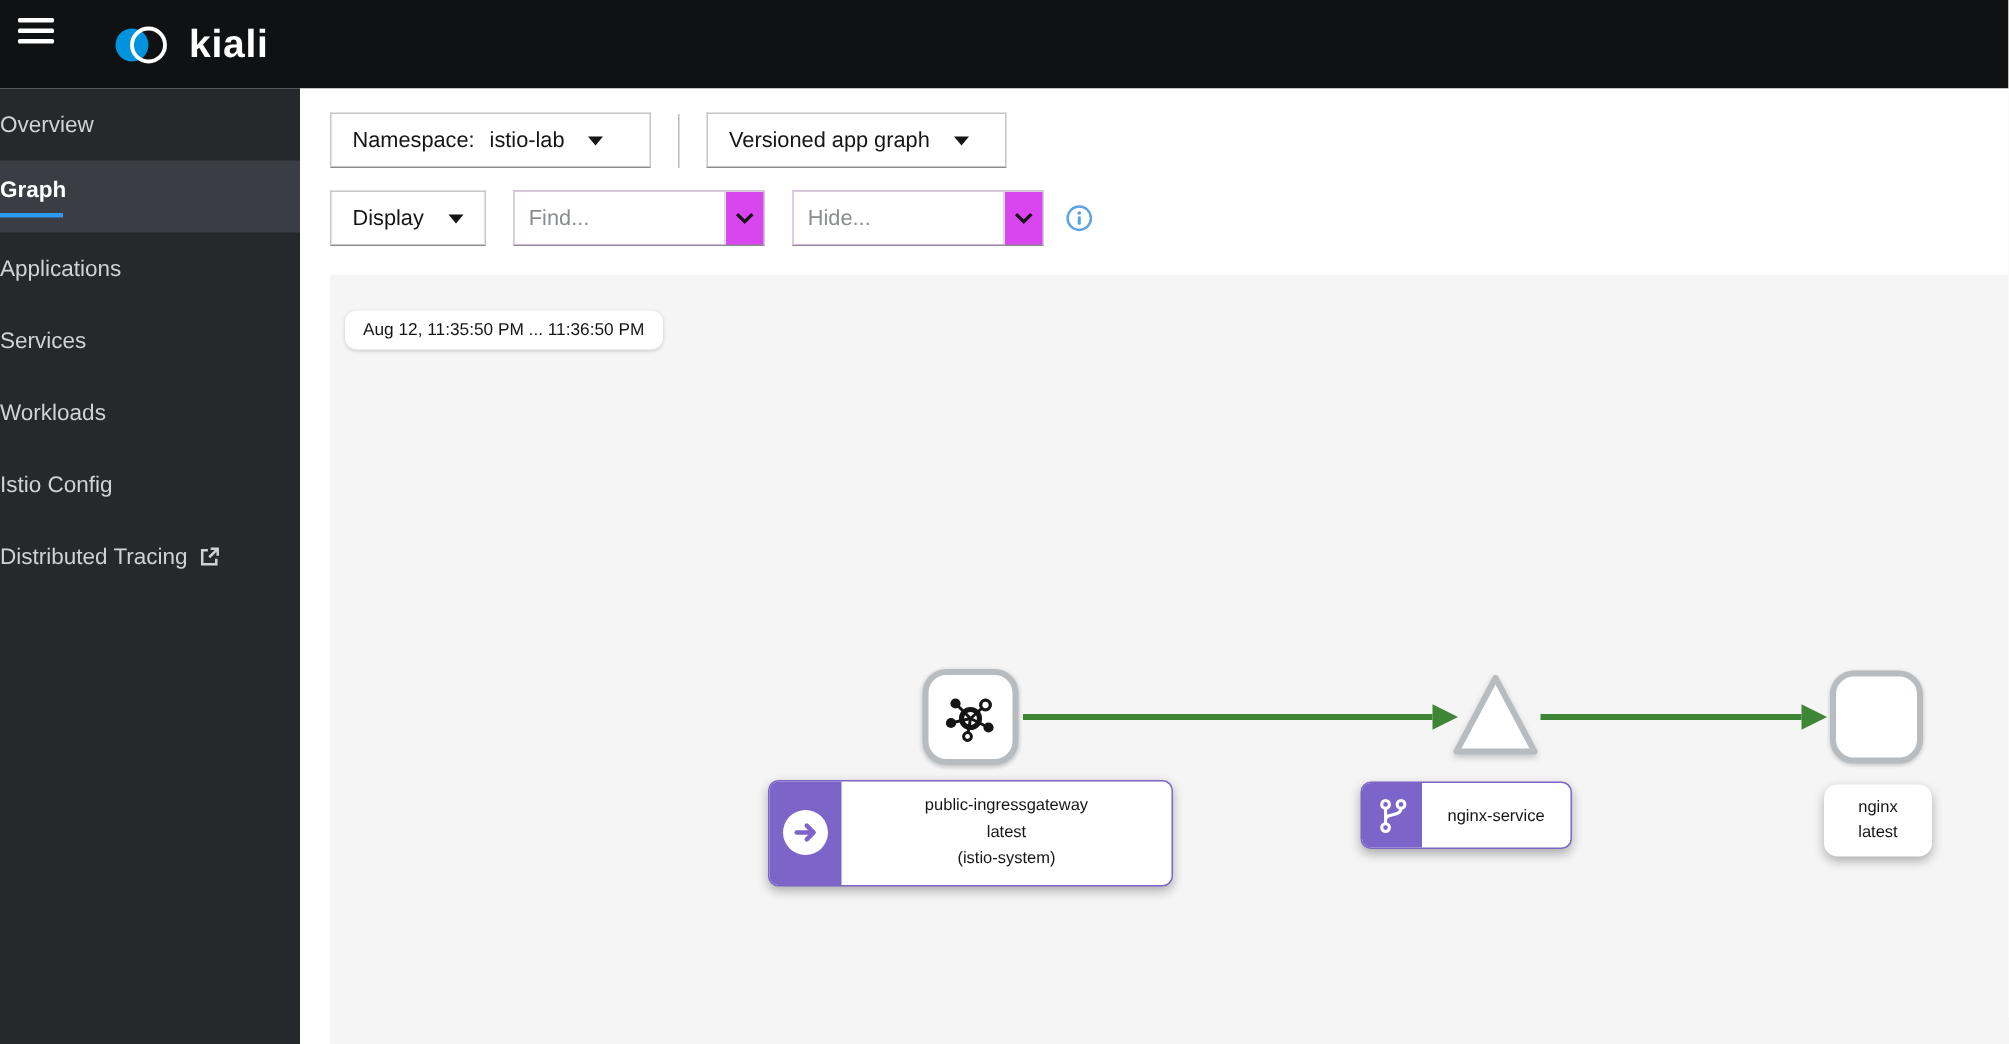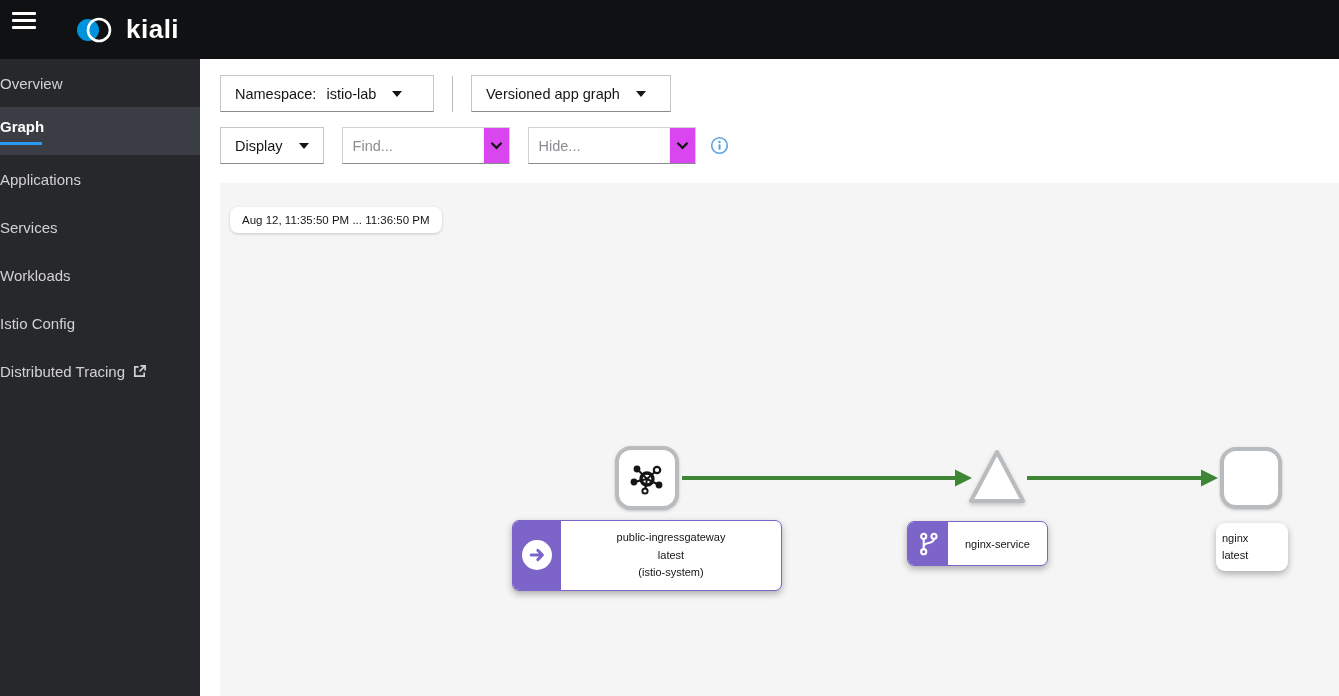--- a/index.html
+++ b/index.html
@@ -55,21 +55,21 @@
 
   .label-gateway { left:292px; top:337px; width:270px; border:1px solid #7c64c8; }
   .label-gateway .badge-band { flex:none; width:48px; background:#7c64c8; border-radius:6px 0 0 6px; display:flex; align-items:center; justify-content:center; }
   .badge-circle { width:30px; height:30px; border-radius:50%; background:#fff; display:flex; align-items:center; justify-content:center; }
   .label-gateway .txt { flex:1; text-align:center; padding:8px 10px; line-height:1.6; }
 
   .label-service { left:687px; top:338px; height:45px; border:1px solid #7c64c8; }
   .label-service .badge-band { flex:none; width:40px; background:#7c64c8; border-radius:6px 0 0 6px; display:flex; align-items:center; justify-content:center; }
   .label-service .txt { display:flex; align-items:center; padding:0 17px; }
 
-  .label-app { left:996px; top:340px; width:72px; border-radius:9px; padding:7px 6px; line-height:1.55; flex-direction:column; }
+  .label-app { left:996px; top:340px; width:72px; border-radius:9px; padding:7px 6px; text-align:center; line-height:1.55; flex-direction:column; }
 </style>
 </head>
 <body>
 
 <header class="masthead">
   <button class="hamburger" aria-label="toggle navigation">
     <span></span>
       <span></span>
       <span></span>
   </button>

